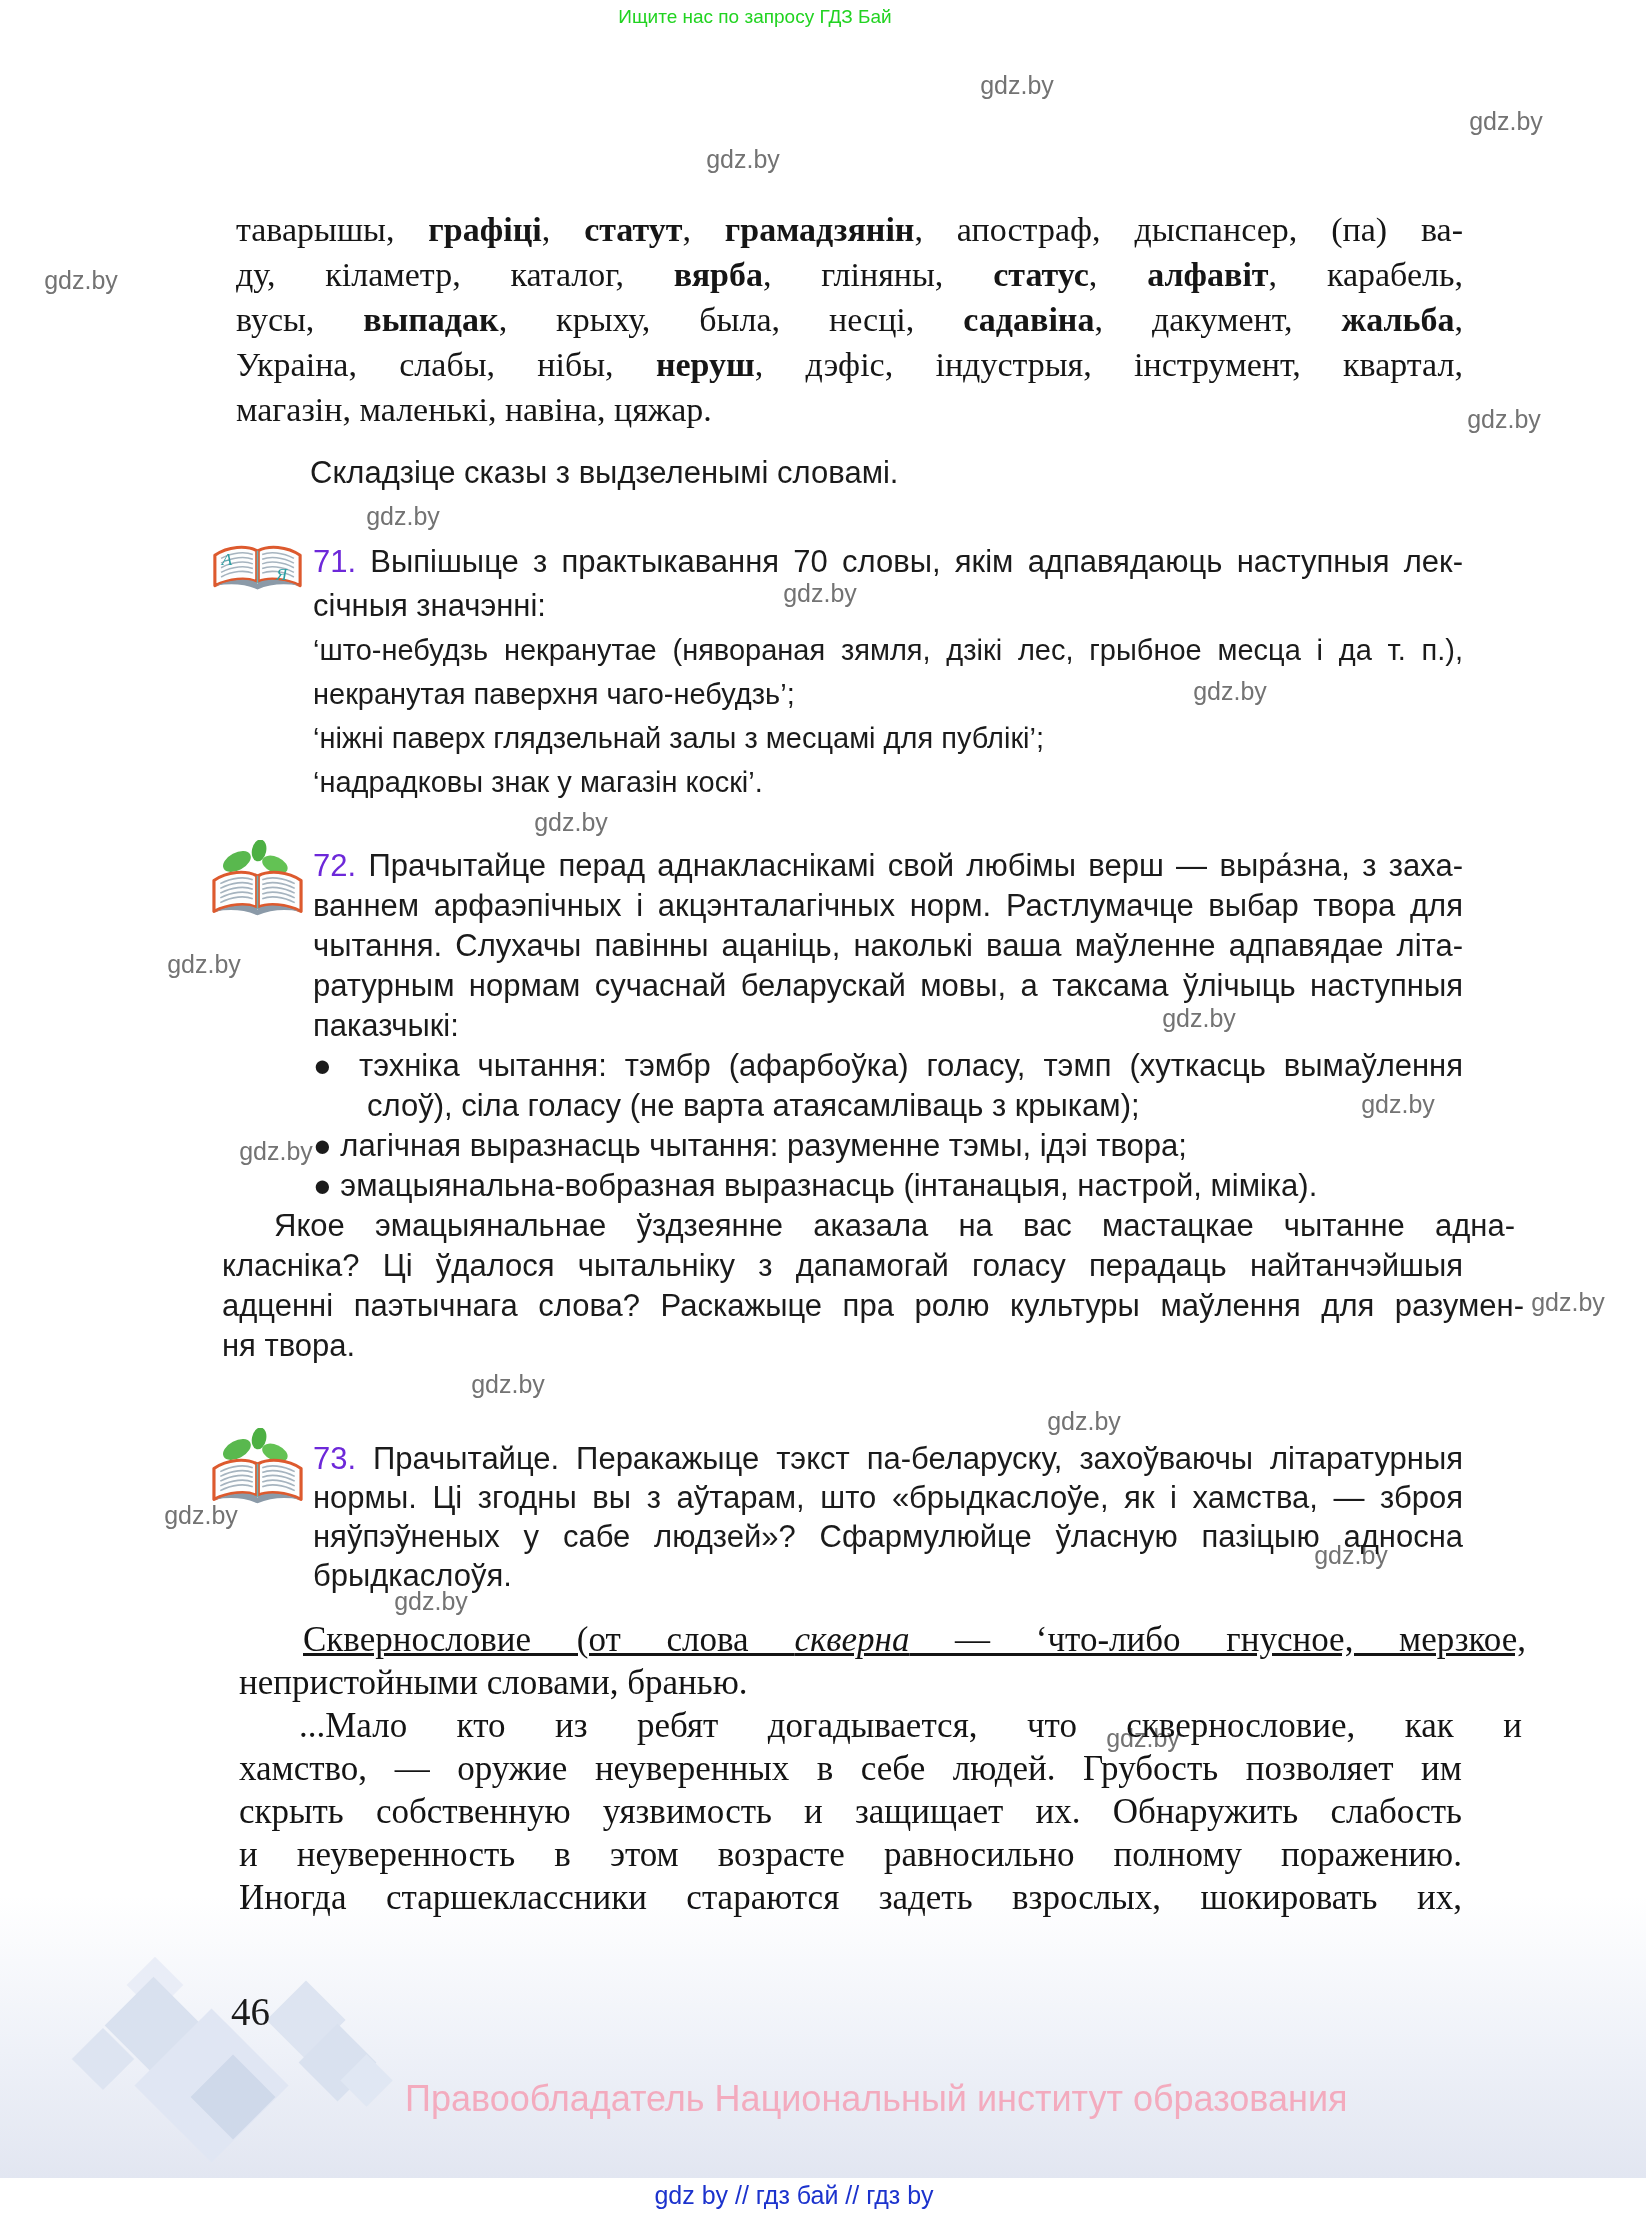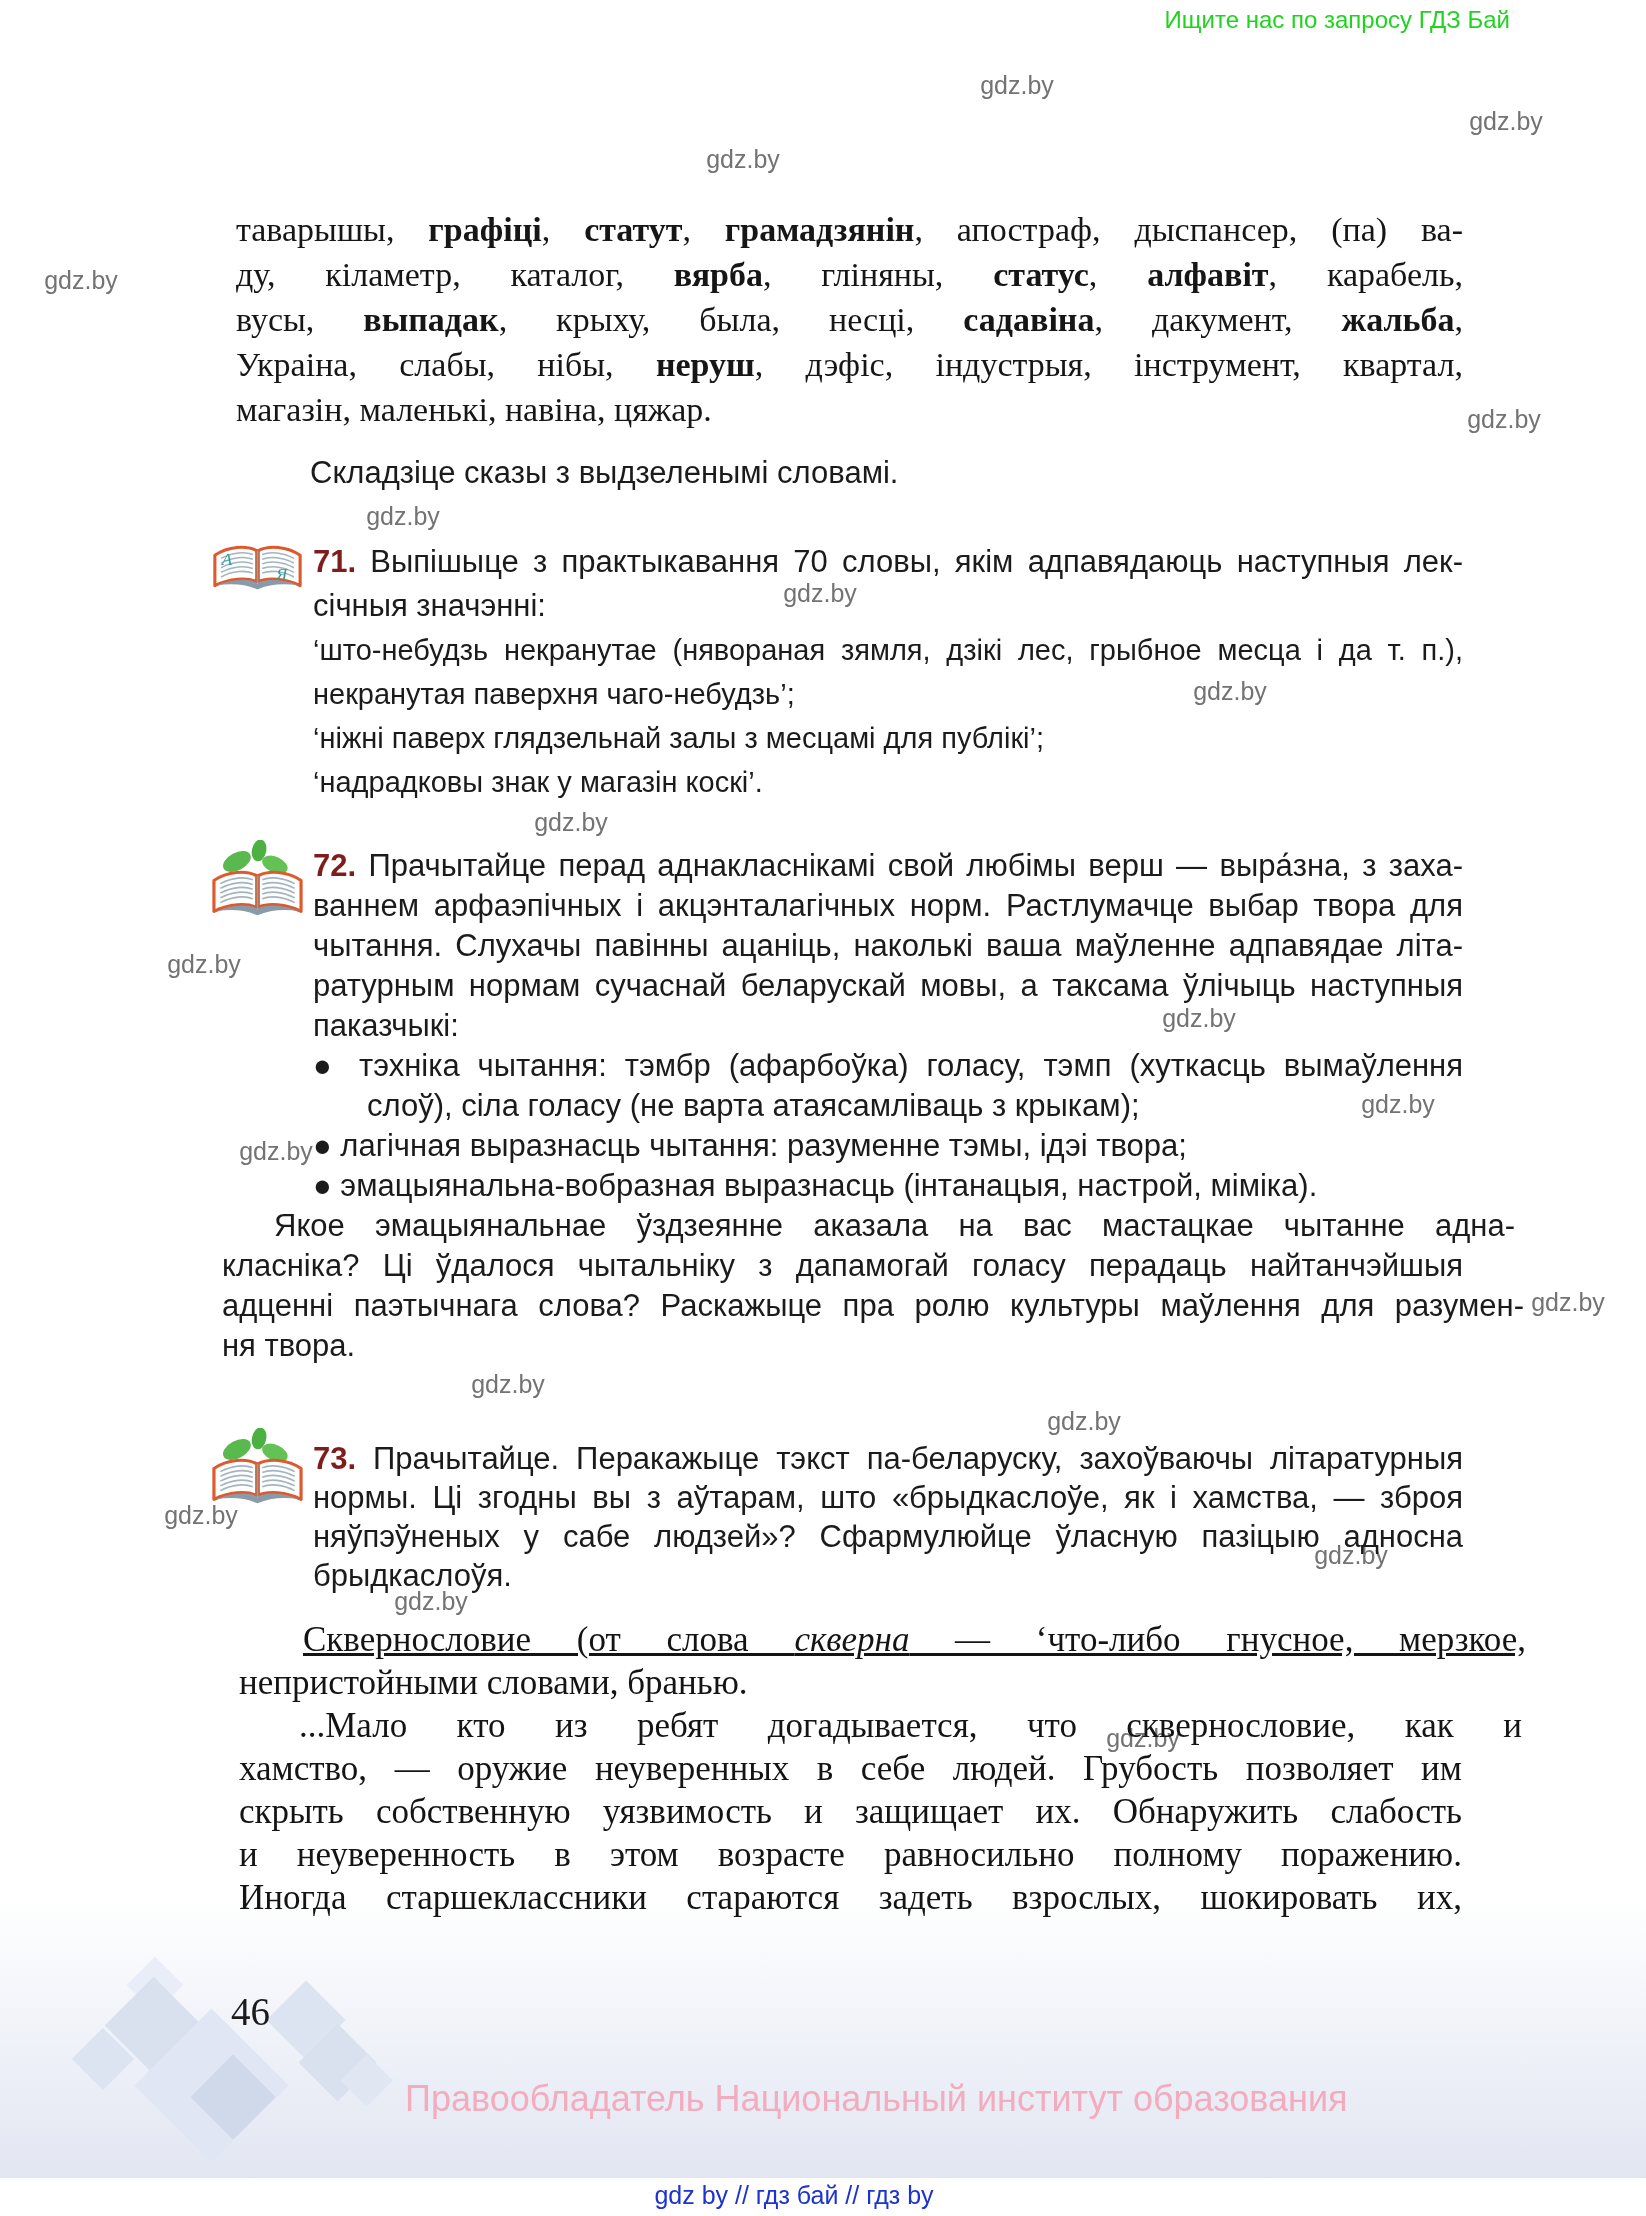--- a/index.html
+++ b/index.html
@@ -1,30 +1,30 @@
 <!DOCTYPE html>
 <html style="font-size:13px"><head>
 <meta charset="utf-8">
 <style>
   html,body{margin:0;padding:0;background:#ffffff;}
   .page{position:relative;width:1647px;height:2216px;background:#ffffff;overflow:hidden;
         font-family:"Liberation Sans","DejaVu Sans",sans-serif;color:#1b1b1b;}
   .serif{font-family:"Liberation Serif","DejaVu Serif",serif;}
   .sans{font-family:"Liberation Sans","DejaVu Sans",sans-serif;}
 
-  .green-note{position:absolute;left:0;top:6.4px;width:1510px;text-align:right;
-              font-size:24px;color:#21d321;}
+  .green-note{position:absolute;left:0;top:6.4px;width:1510px;text-align:center;
+              font-size:19px;color:#21d321;}
 
   .wm{position:absolute;transform:translate(-50%,-50%);font-size:25px;color:#737373;
       font-family:"Liberation Sans","DejaVu Sans",sans-serif;white-space:nowrap;}
 
   
   .tl{width:100%;}
   .just{text-align:justify;text-align-last:justify;}
-  .exnum{color:#7f1d1d;font-weight:bold;}
+  .exnum{color:#6d28d9;font-weight:normal;}
   #wordlist{position:absolute;left:236px;top:207px;width:1227px;font-size:34px;line-height:45px;color:#161616;}
   #wordlist b{font-weight:700;}
   #compose{position:absolute;left:310px;top:457px;font-size:31px;line-height:32px;}
   #ex71{position:absolute;left:313px;top:540px;width:1150px;font-size:31px;line-height:44px;}
   #ex72{position:absolute;left:313px;top:846px;width:1150px;font-size:31px;line-height:40px;}
   #ex73{position:absolute;left:313px;top:1439px;width:1150px;font-size:31px;line-height:39px;}
   #rutext{position:absolute;left:239px;top:1618px;width:1223px;font-size:35px;line-height:43px;color:#141414;}
   .def{font-size:29px;}
 
   .icon{position:absolute;}

